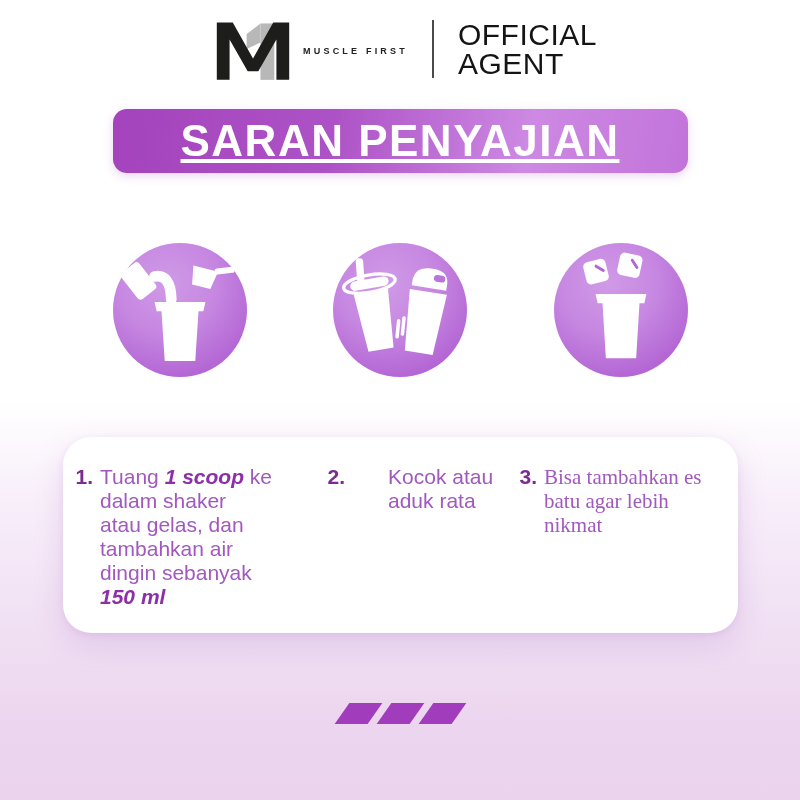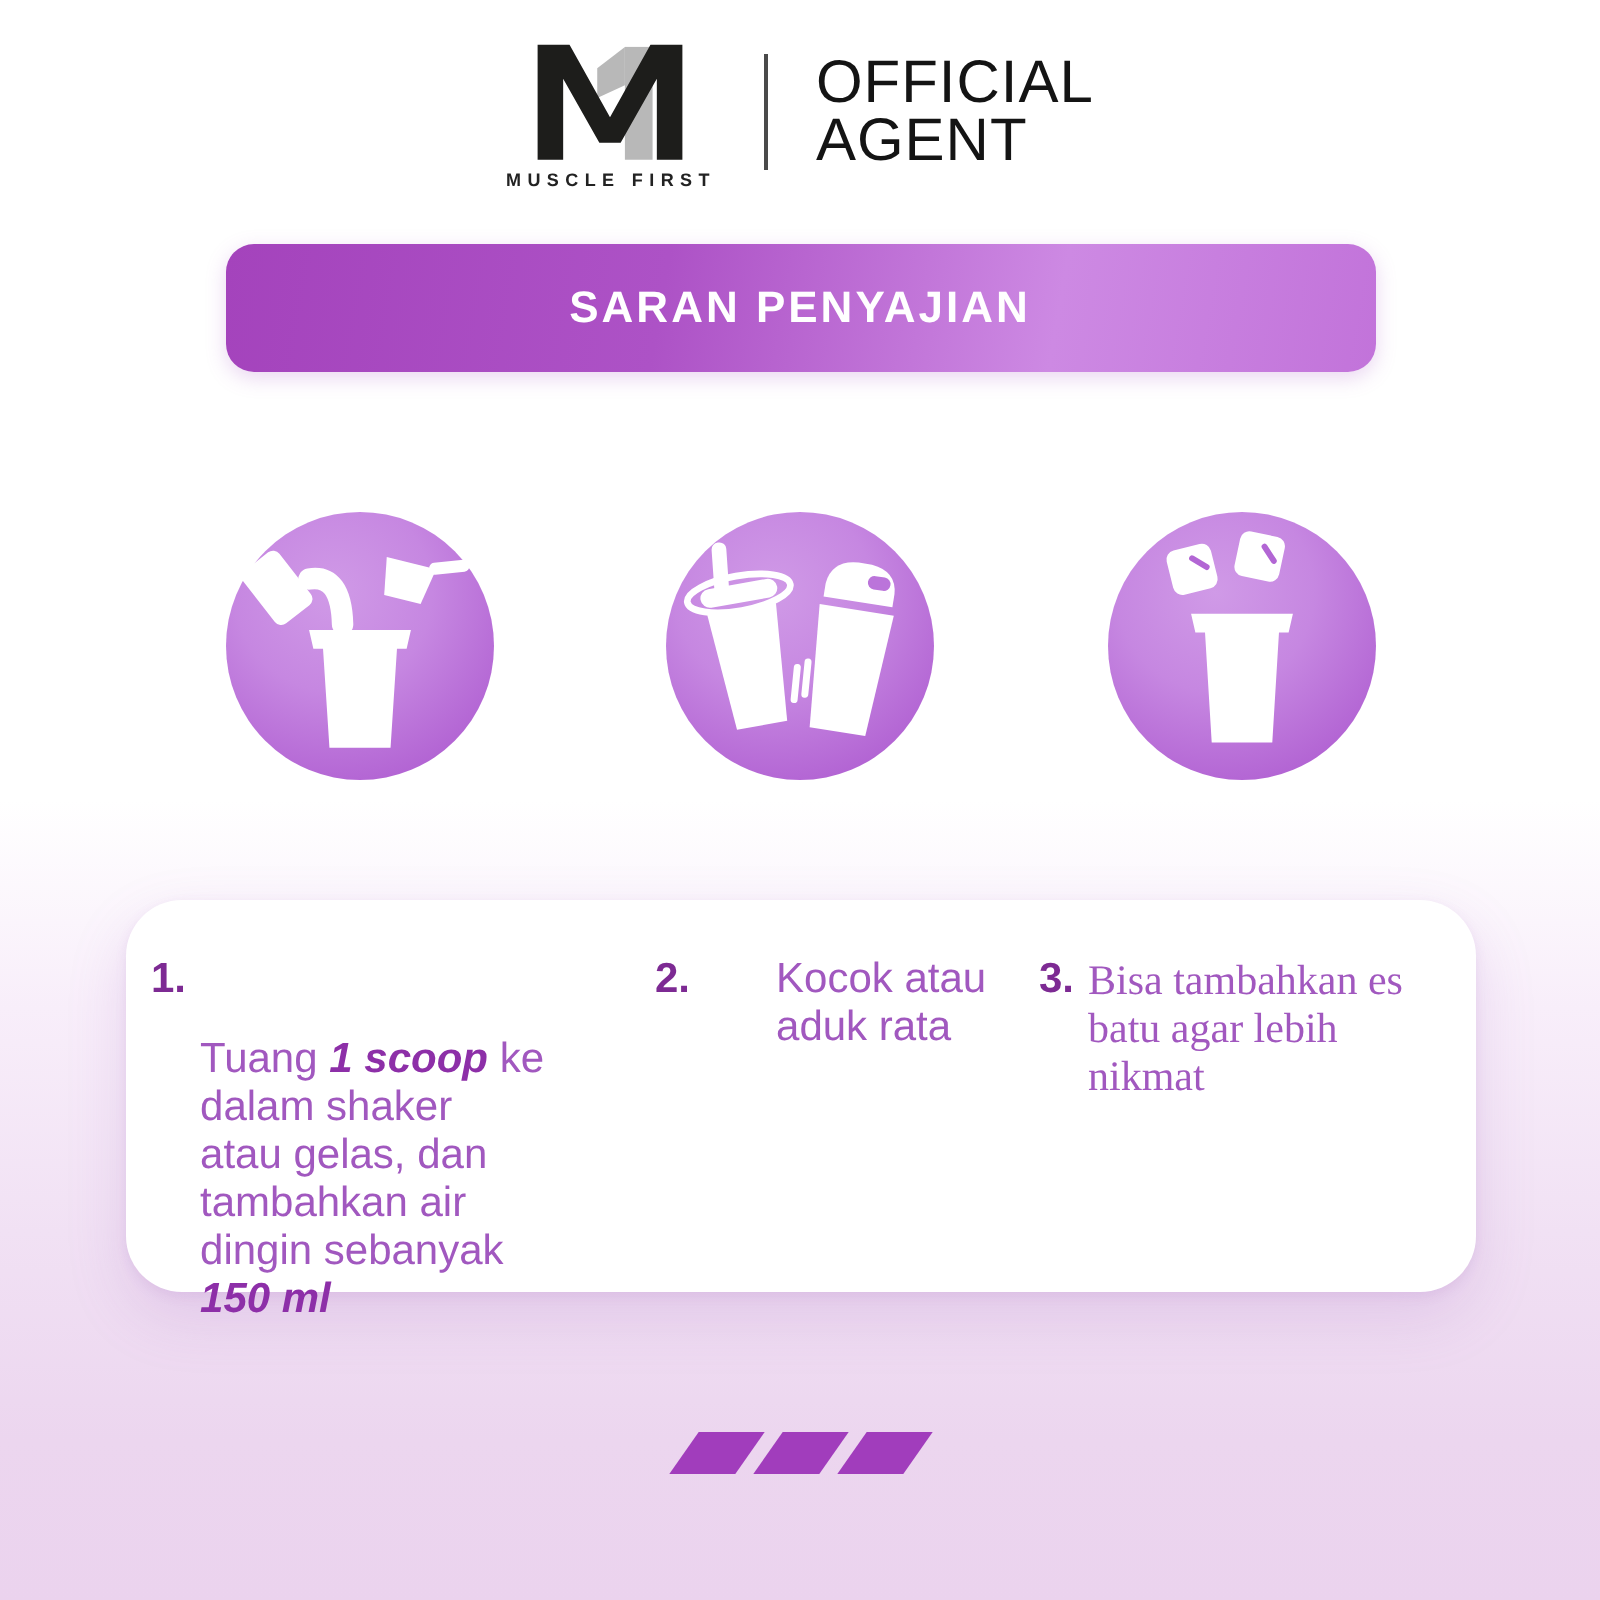--- a/index.html
+++ b/index.html
@@ -3,52 +3,52 @@
 <meta charset="utf-8">
 <style>
   html,body{margin:0;padding:0;}
   body{font-family:"Liberation Sans","DejaVu Sans",sans-serif;}
   .page{
     position:relative;width:800px;height:800px;overflow:hidden;
     background:linear-gradient(180deg,#ffffff 0%,#ffffff 50%,#f8eefa 63%,#f1e1f4 77%,#ecd6ef 90%,#ebd3ee 100%);
   }
   
   .header{display:flex;justify-content:center;align-items:center;padding-top:16px;}
-  .brand{display:flex;flex-direction:column;align-items:center;}
+  .brand{display:flex;flex-direction:row;align-items:center;}
   .brand-name{font-size:9px;font-weight:bold;letter-spacing:3.2px;color:#222;margin-top:3px;white-space:nowrap;}
   .v-divider{width:2px;height:58px;background:#4a4a4a;margin:0 24px;}
   .agent{font-size:30px;font-weight:400;color:#141414;line-height:29px;letter-spacing:.5px;}
   
   .banner{
     width:575px;height:64px;margin:27px auto 0;border-radius:14px;
     display:flex;align-items:center;justify-content:center;
     background:linear-gradient(100deg,#a443bc 0%,#ad52c6 38%,#cd89e3 72%,#c273da 100%);
     box-shadow:0 3px 10px rgba(170,90,200,.25);
   }
-  .banner-title{color:#ffffff;font-size:22px;font-weight:800;letter-spacing:1.5px;}
+  .banner-title{color:#ffffff;font-size:44px;font-weight:800;letter-spacing:1.5px;text-decoration:underline;}
   
   .icon-row{width:575px;margin:70px auto 0;display:flex;justify-content:space-between;}
   .icon-circle{
     width:134px;height:134px;border-radius:50%;
     background:radial-gradient(circle at 40% 30%,#d09ae7 0%,#c687e1 40%,#b263d3 80%,#aa55cc 100%);
     display:flex;align-items:center;justify-content:center;
   }
   .icon-circle svg{width:134px;height:134px;display:block;}
   
   .card{
     width:675px;height:196px;margin:60px auto 0;background:#fff;border-radius:28px;
     box-shadow:0 12px 30px rgba(160,100,190,.18),0 2px 6px rgba(160,100,190,.12);
     box-sizing:border-box;padding:28px 20px 20px 13px;
     display:grid;grid-template-columns:252px 192px 1fr;
   }
   .step{display:flex;align-items:flex-start;gap:7px;}
   .step-number{font-size:21px;font-weight:800;color:#7d2a93;line-height:24px;flex:0 0 auto;}
   .step-text{margin:0;font-size:21px;line-height:24px;color:#a158bf;font-weight:500;}
   .step-text strong{font-style:italic;font-weight:800;color:#8d2fa8;}
-  .w1{max-width:172px;margin-top:40px;} .w2{max-width:120px;margin-left:36px;} .w3{max-width:196px;font-family:Liberation Serif, serif;}
+  .w1{max-width:172px;} .w2{max-width:120px;margin-left:36px;} .w3{max-width:196px;font-family:Liberation Serif, serif;}
   
   .slashes{margin:70px auto 0;display:flex;justify-content:center;gap:9px;height:21px;}
   .slash{width:33px;height:21px;background:#a13dbc;transform:skewX(-35deg);}
 </style>
 </head>
 <body>
 
 <div class="page">
 
   <div class="header">

